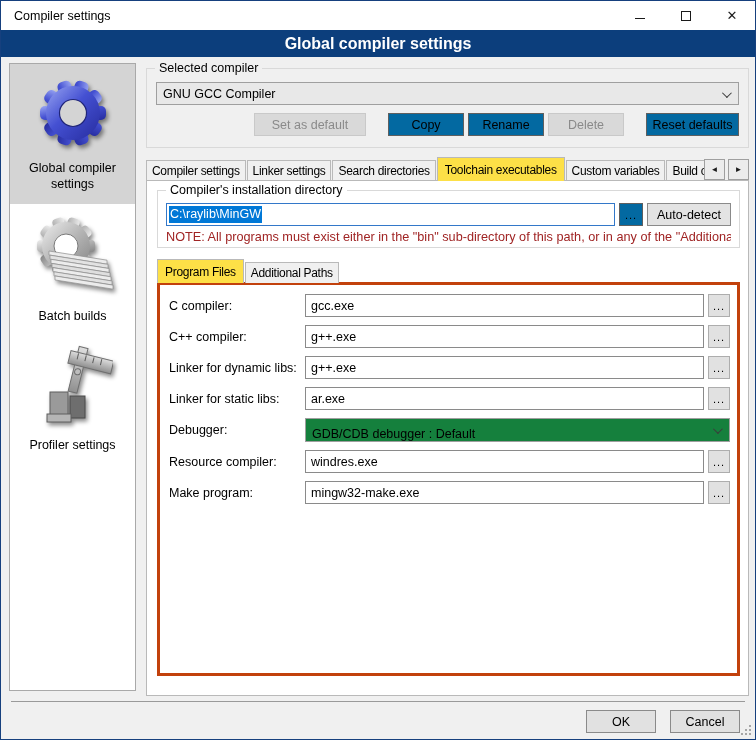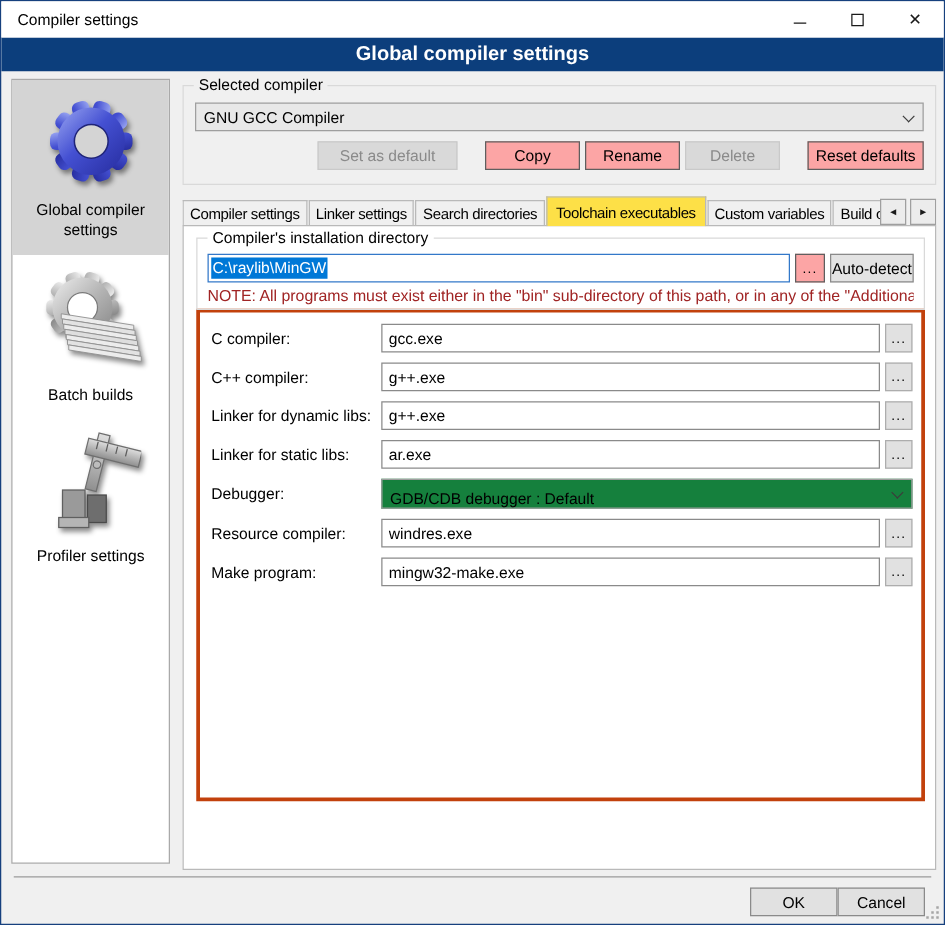--- a/index.html
+++ b/index.html
@@ -31,55 +31,55 @@
 
   .groupbox { position:relative; border:1px solid #d9d9d9; }
   .groupbox > .gb-label { position:absolute; top:-8px; left:8px; padding:0 4px; font-size:12.5px; }
   .gb-gray > .gb-label { background:#f0f0f0; }
   .gb-white > .gb-label { background:#fff; }
 
   .gb-compiler { margin-top:7px; padding:13px 9px 0; height:80px; }
   .combobox { height:23px; background:#e8e8e8; border:1px solid #9f9f9f; display:flex; align-items:center; padding:0 24px 0 6px; position:relative; }
   .chevron { position:absolute; right:9px; top:8px; width:7px; height:7px; border-right:1.4px solid #3c3c3c; border-bottom:1.4px solid #3c3c3c; transform:rotate(45deg) translateY(-2px); }
   .btn-row { margin-top:8px; display:flex; justify-content:flex-end; align-items:center; }
-  .btn { height:23px; background:#fca5a5; border:1px solid #5f5f5f; display:flex; align-items:center; justify-content:center; font-size:12.5px; color:#000; cursor:default; }
+  .btn { height:23px; background:#0369a1; border:1px solid #5f5f5f; display:flex; align-items:center; justify-content:center; font-size:12.5px; color:#000; cursor:default; }
   .btn.disabled { background:#d9d9d9; border-color:#c9c9c9; color:#8a8a8a; }
   .b-setdefault { width:112px; margin-right:22px; }
   .b-copy, .b-rename, .b-delete { width:76px; margin-right:4px; }
   .b-reset { width:93px; margin-left:18px; }
 
   
   .tabstrip { margin-top:9px; height:24px; display:flex; align-items:flex-end; position:relative; padding-right:48px; overflow:hidden; }
   .tab { flex:0 0 auto; height:21px; padding:0 5px; display:flex; align-items:center; background:#f0f0f0; border:1px solid #b9b9b9; border-bottom:none; margin-right:1px; font-size:12px; letter-spacing:-0.3px; white-space:nowrap; cursor:default; }
   .tab.selected { height:24px; background:#fde047; position:relative; z-index:2; padding:0 7px; }
   .tab-scrollers { position:absolute; right:0; top:2px; display:flex; gap:3px; background:#f0f0f0; }
   .tab-scroll { width:21px; height:21px; background:#ececec; border:1px solid #9f9f9f; display:flex; align-items:center; justify-content:center; font-size:8px; color:#1a1a1a; }
 
   .page { border:1px solid #b9b9b9; background:#fff; height:516px; padding:9px 8px 0 10px; position:relative; margin-top:-1px; }
 
   .gb-dir { padding:12px 8px 3px; }
   .dir-row { display:flex; align-items:center; gap:4px; }
   .dir-input { flex:1; height:23px; border:1px solid #3378c9; background:#fff; display:flex; align-items:center; padding:0 2px; overflow:hidden; cursor:text; }
   .dir-selection { background:#0078d7; color:#fff; padding:1px 1px 2px; white-space:pre; font-size:12.5px; }
   .mini-btn { width:24px; font-size:11px; letter-spacing:1px; }
-  .b-autodetect { width:67px; border-color:#8a8a8a; background:#e3e3e3; }
+  .b-autodetect { width:84px; border-color:#8a8a8a; background:#e3e3e3; }
   .note { margin-top:4px; color:#a02424; white-space:nowrap; overflow:hidden; font-size:12.7px; }
 
   .subtabs { margin-top:11px; }
   .subpanel { border:3px solid #c2410c; background:#fff; height:394px; padding:9px 7px 0 9px; margin-top:-1px; }
   .frow { display:flex; align-items:center; margin-bottom:8px; }
   .frow-label { width:136px; font-size:12.5px; flex:0 0 auto; }
   .ctl { flex:1; display:flex; align-items:center; gap:4px; }
   .finput { flex:1; height:23px; border:1px solid #8a8a8a; background:#fff; padding:0 5px; font-size:12.5px; font-family:"Liberation Sans", sans-serif; color:#000; outline:none; }
   .fbtn { width:22px; background:#e1e1e1; border-color:#adadad; font-size:11px; letter-spacing:1px; }
   .fselect { flex:1; height:24px; background:#15803d; border:1px solid #9f9f9f; display:flex; align-items:flex-end; padding:0 24px 0 6px; position:relative; }
 
   
   .footer-line { position:absolute; left:10px; right:10px; top:700px; border-top:1px solid #9a9a9a; }
-  .footer-btns { position:absolute; top:709px; right:15px; display:flex; }
+  .footer-btns { position:absolute; top:709px; right:15px; display:flex; gap:14px; }
   .b-ok, .b-cancel { width:70px; background:#e1e1e1; border-color:#8a8a8a; }
   .grip { position:absolute; right:4px; bottom:4px; width:2px; height:2px; background:#a6a6a6;
           box-shadow: 0 -4px #a6a6a6, 0 -8px #a6a6a6, -4px 0 #a6a6a6, -4px -4px #a6a6a6, -8px 0 #a6a6a6; }
 </style>
 </head>
 <body>
 
 <div class="window">
 
   <div class="titlebar">
@@ -218,20 +218,24 @@
         <div class="dir-row">
           <div class="dir-input">
             <span class="dir-selection">C:\raylib\MinGW</span>
           </div>
           <div class="btn mini-btn">...</div>
           <div class="btn b-autodetect">Auto-detect</div>
         </div>
         <div class="note">NOTE: All programs must exist either in the "bin" sub-directory of this path, or in any of the "Additional</div>
       </div>
 
+      <div class="tabstrip subtabs">
+        <div class="tab selected">Program Files</div>
+        <div class="tab">Additional Paths</div>
+      </div>
 
       <div class="subpanel">
 
         <div class="frow">
           <span class="frow-label">C compiler:</span>
           <div class="ctl">
             <input class="finput" type="text" value="gcc.exe" style="">
             <div class="btn fbtn">...</div>
           </div>
         </div>

